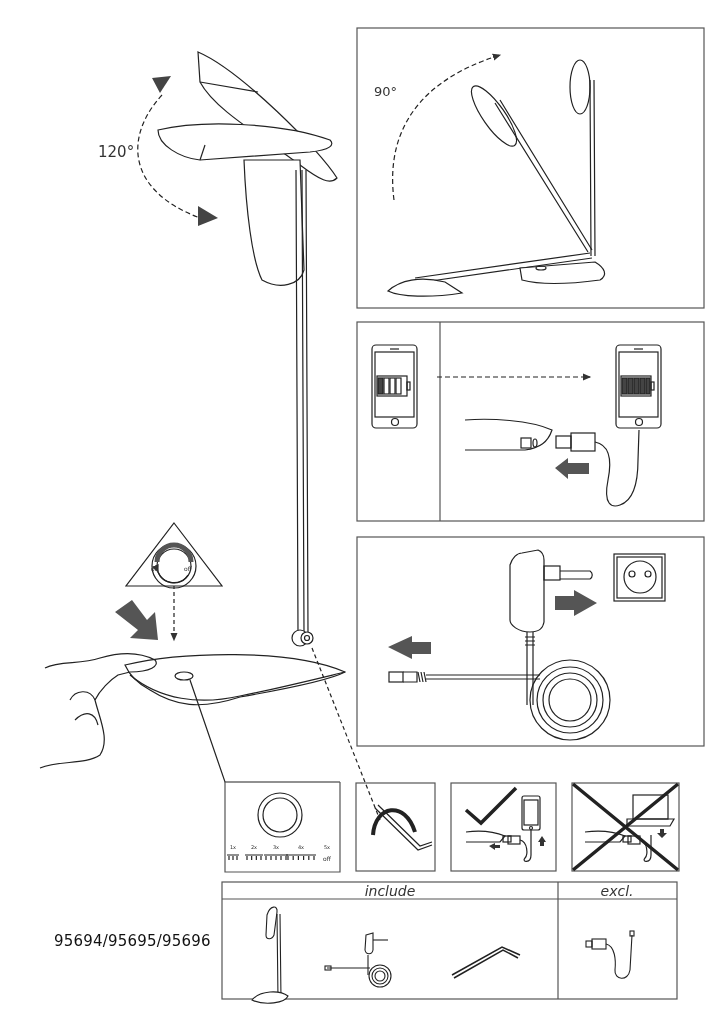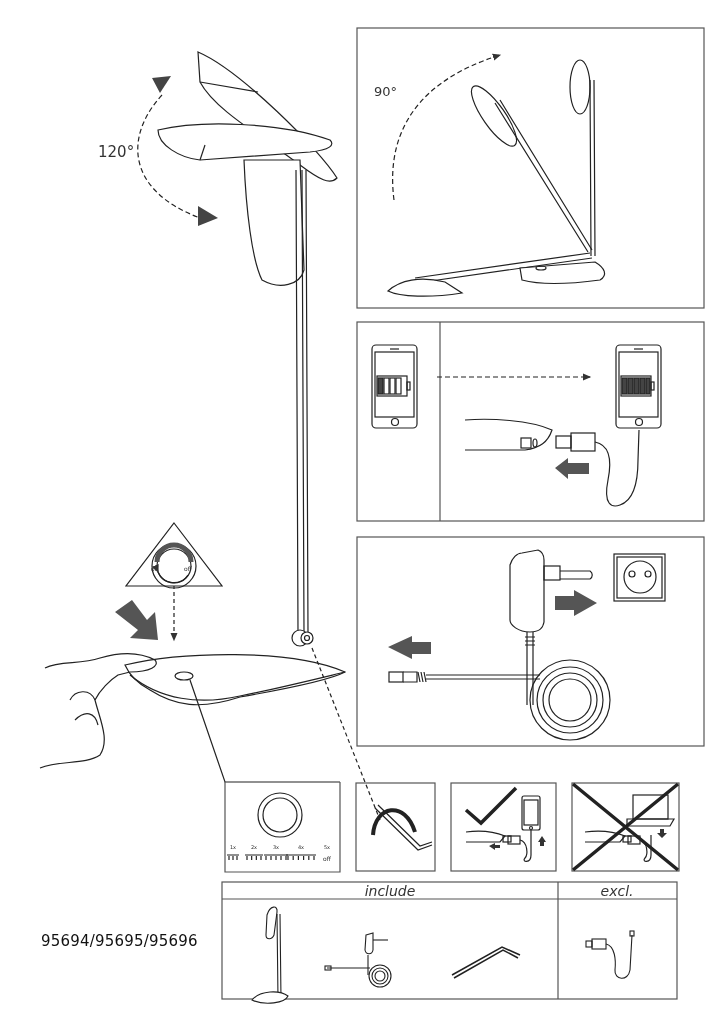--- a/index.html
+++ b/index.html
@@ -1,19 +1,19 @@
 <!DOCTYPE html>
 <html><head>
 <meta charset="utf-8">
 <style>
   html, body { margin:0; padding:0; background:#ffffff; }
   body { width:724px; height:1024px; position:relative; overflow:hidden; font-family:"DejaVu Sans", sans-serif; color:#222; }
   svg { position:absolute; left:0; top:0; }
   .lbl { font-family:"DejaVu Sans", sans-serif; fill:#333; }
-  .model { position:absolute; left:41px; top:932px; font-family:"DejaVu Sans", sans-serif; font-size:15px; color:#111; letter-spacing:0.2px; }
+  .model { position:absolute; left:54px; top:932px; font-family:"DejaVu Sans", sans-serif; font-size:15px; color:#111; letter-spacing:0.2px; }
 </style>
 </head>
 <body>
 
 <svg width="724" height="1024" viewBox="0 0 724 1024">
   <defs>
     <marker id="ah" markerWidth="8" markerHeight="8" refX="6" refY="4" orient="auto">
       <path d="M0,1 L7,4 L0,7 Z" fill="#333"></path>
     </marker>
   </defs>

